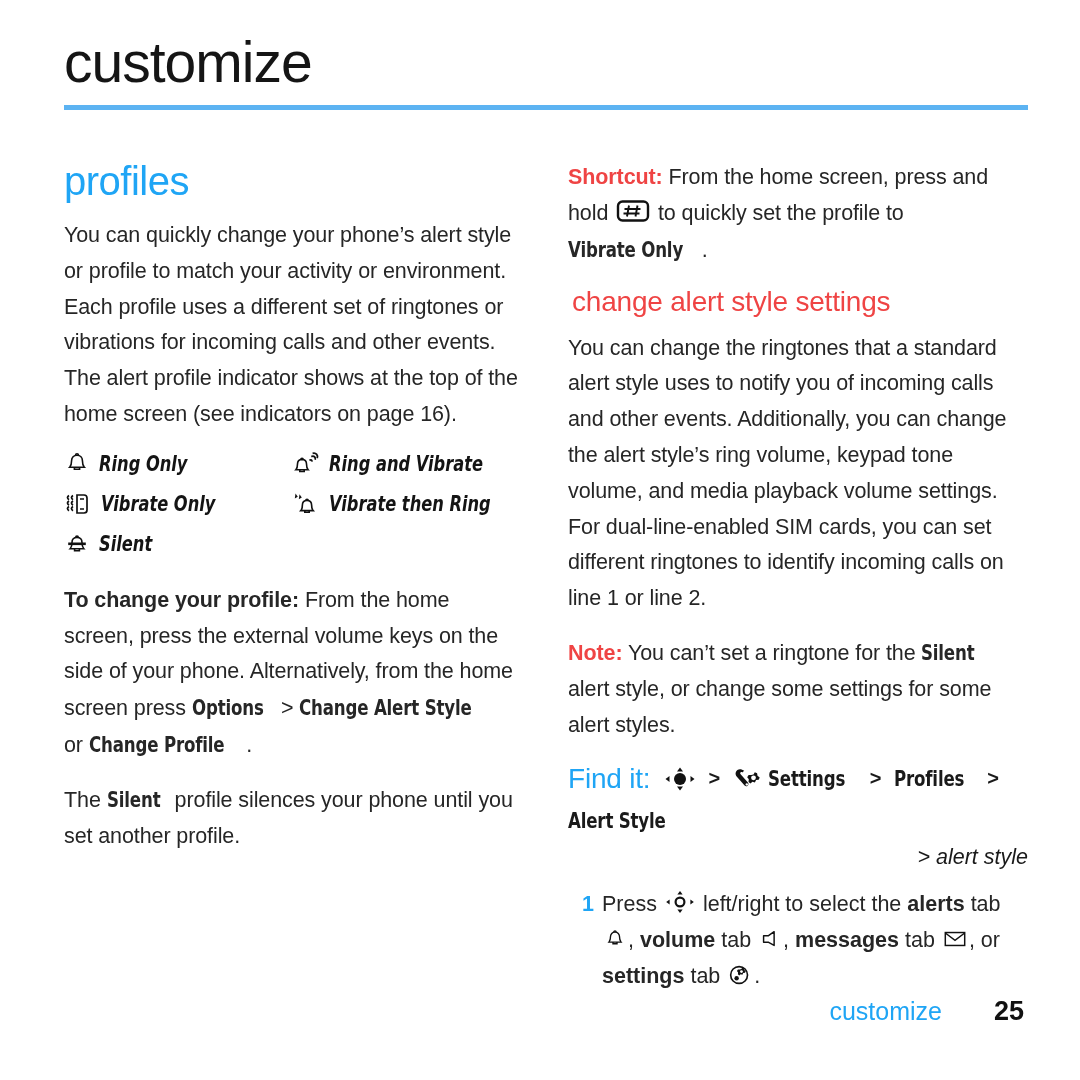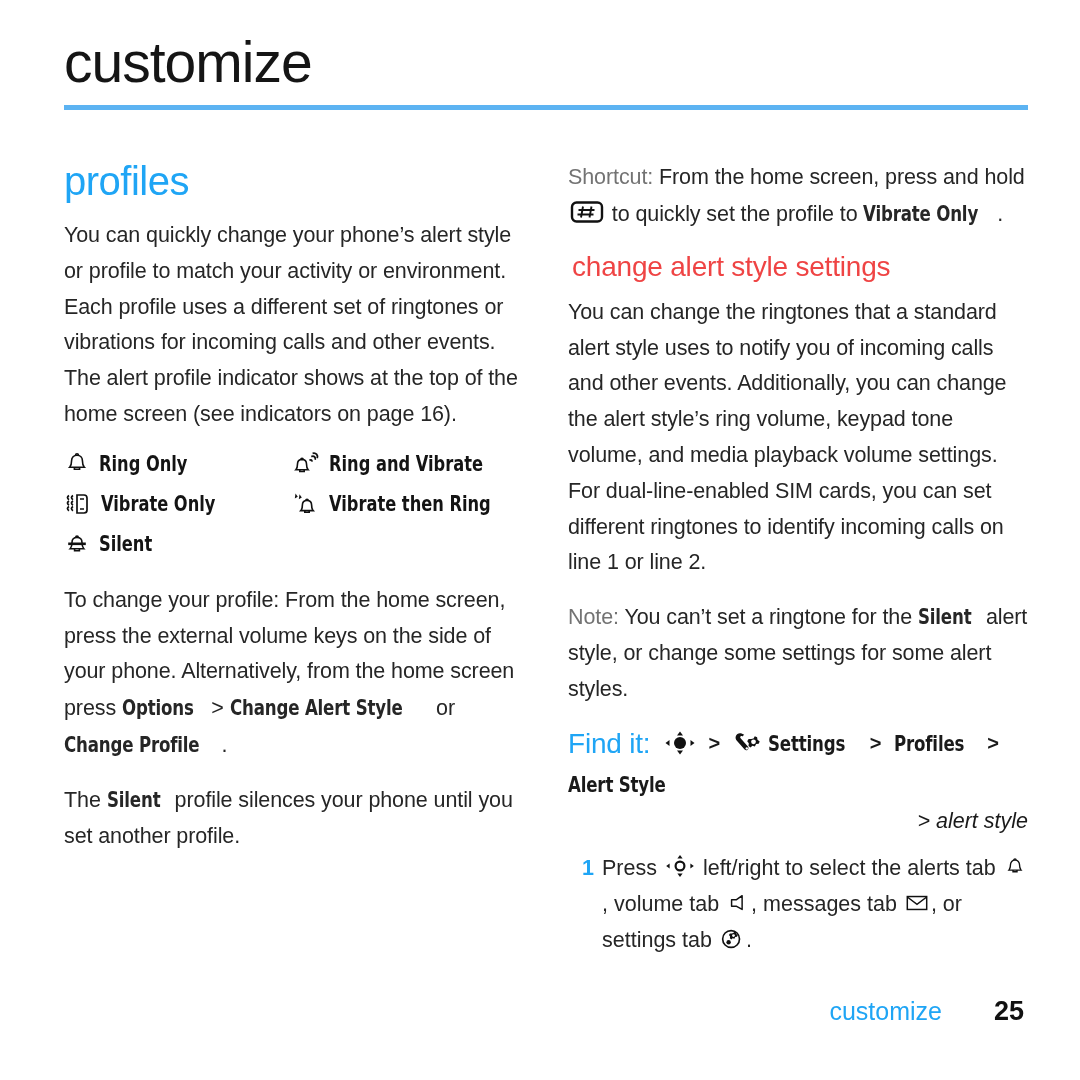--- a/index.html
+++ b/index.html
@@ -51,42 +51,42 @@
     letter-spacing:-0.2px;
     line-height:1.15;
   }
   p.body{
     margin:0 0 18px 0;
     font-size:21.5px;
     line-height:35.8px;
     color:#262626;
     letter-spacing:-0.1px;
   }
-  .b{font-weight:normal;}
+  .b{font-weight:bold;}
   
   .ui{
     font-family:"Liberation Sans Narrow","DejaVu Sans Condensed","Liberation Sans",sans-serif;
     font-weight:bold;
     font-stretch:condensed;
     transform:scaleX(0.86);
     display:inline-block;
     transform-origin:left center;
     letter-spacing:-0.2px;
   }
-  .blue{color:#737373;font-weight:normal;}
+  .blue{color:#ef4444;font-weight:bold;}
   .ital{font-style:italic;text-align:right;}
 
   
   .profile-list{
     margin:10px 0 26px 0;
     display:grid;
     grid-template-columns:228px 232px;
     row-gap:14px;
   }
-  .profile-item{display:flex;align-items:center;gap:9px;}
+  .profile-item{display:flex;align-items:center;gap:9px;font-style:italic;}
   .profile-item .plabel{
     font-family:"Liberation Sans Narrow","DejaVu Sans Condensed","Liberation Sans",sans-serif;
     font-weight:bold;
     font-size:21px;
     transform:scaleX(0.86);
     transform-origin:left center;
     display:inline-block;
     white-space:nowrap;
     color:#141414;
   }

